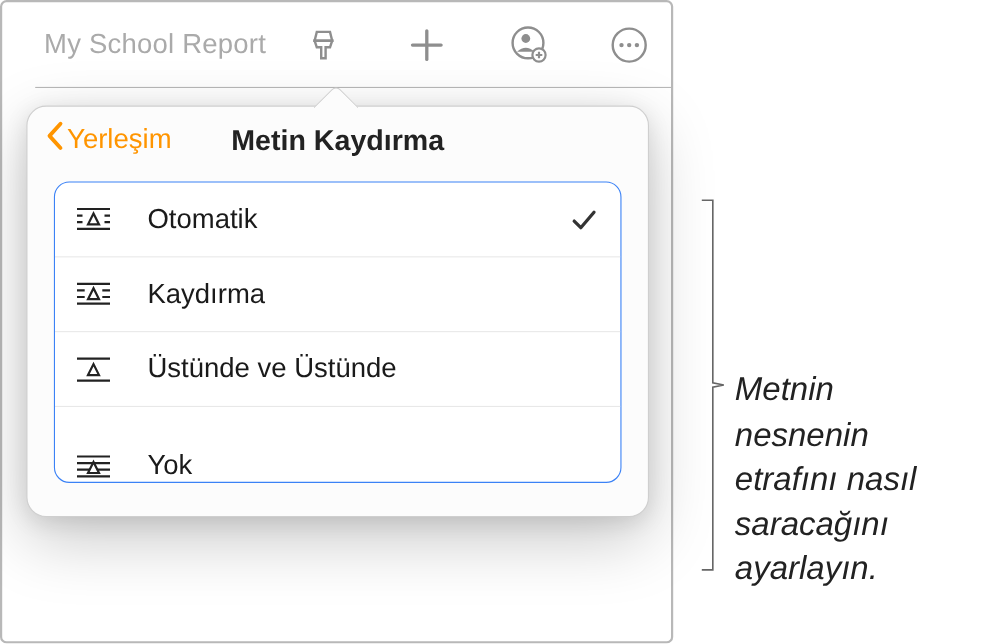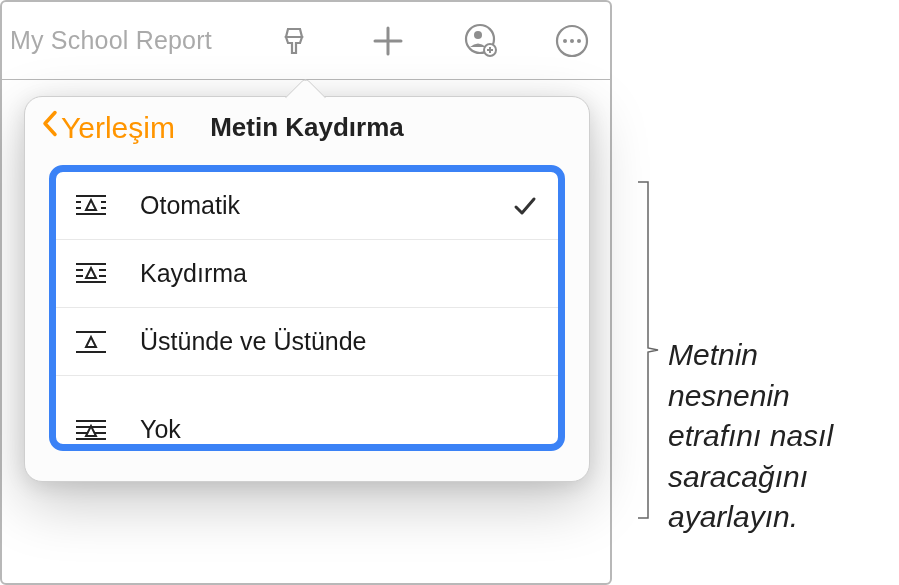--- a/index.html
+++ b/index.html
@@ -24,20 +24,21 @@
       background: #fff;
       overflow: visible;
     }
     .toolbar {
       height: 78px;
       border-bottom: 1.5px solid #b8b8b8;
       display: flex;
       align-items: center;
       padding: 0 8px;
       position: relative;
+      margin-left: 30px;
     }
     .doc-title {
       font-size: 25px;
       font-weight: 400;
       color: #aaa;
       letter-spacing: 0.2px;
       flex: 0 0 auto;
       margin-right: auto;
     }
     .toolbar-icons {
@@ -89,39 +90,39 @@
       position: relative;
     }
     .back-btn {
       position: absolute;
       left: 16px;
       top: 50%;
       transform: translateY(-50%);
       display: flex;
       align-items: center;
       color: #ff9500;
-      font-size: 30px;
+      font-size: 25px;
       font-weight: 400;
       cursor: pointer;
     }
     .back-chevron {
       display: inline-block;
       margin-right: 2px;
     }
     .popover-title {
       font-size: 26px;
       font-weight: 600;
       color: #222;
       text-align: center;
     }
     .option-list {
       margin: 8px 24px 0 24px;
       background: #fff;
       border-radius: 14px;
-      border: 7px solid #3b82f6;
+      border: 1px solid #3b82f6;
       overflow: hidden;
     }
     .option-row {
       display: flex;
       align-items: center;
       height: 68px;
       padding: 0 18px;
       border-bottom: 1px solid #e8e8e8;
       cursor: pointer;
     }

